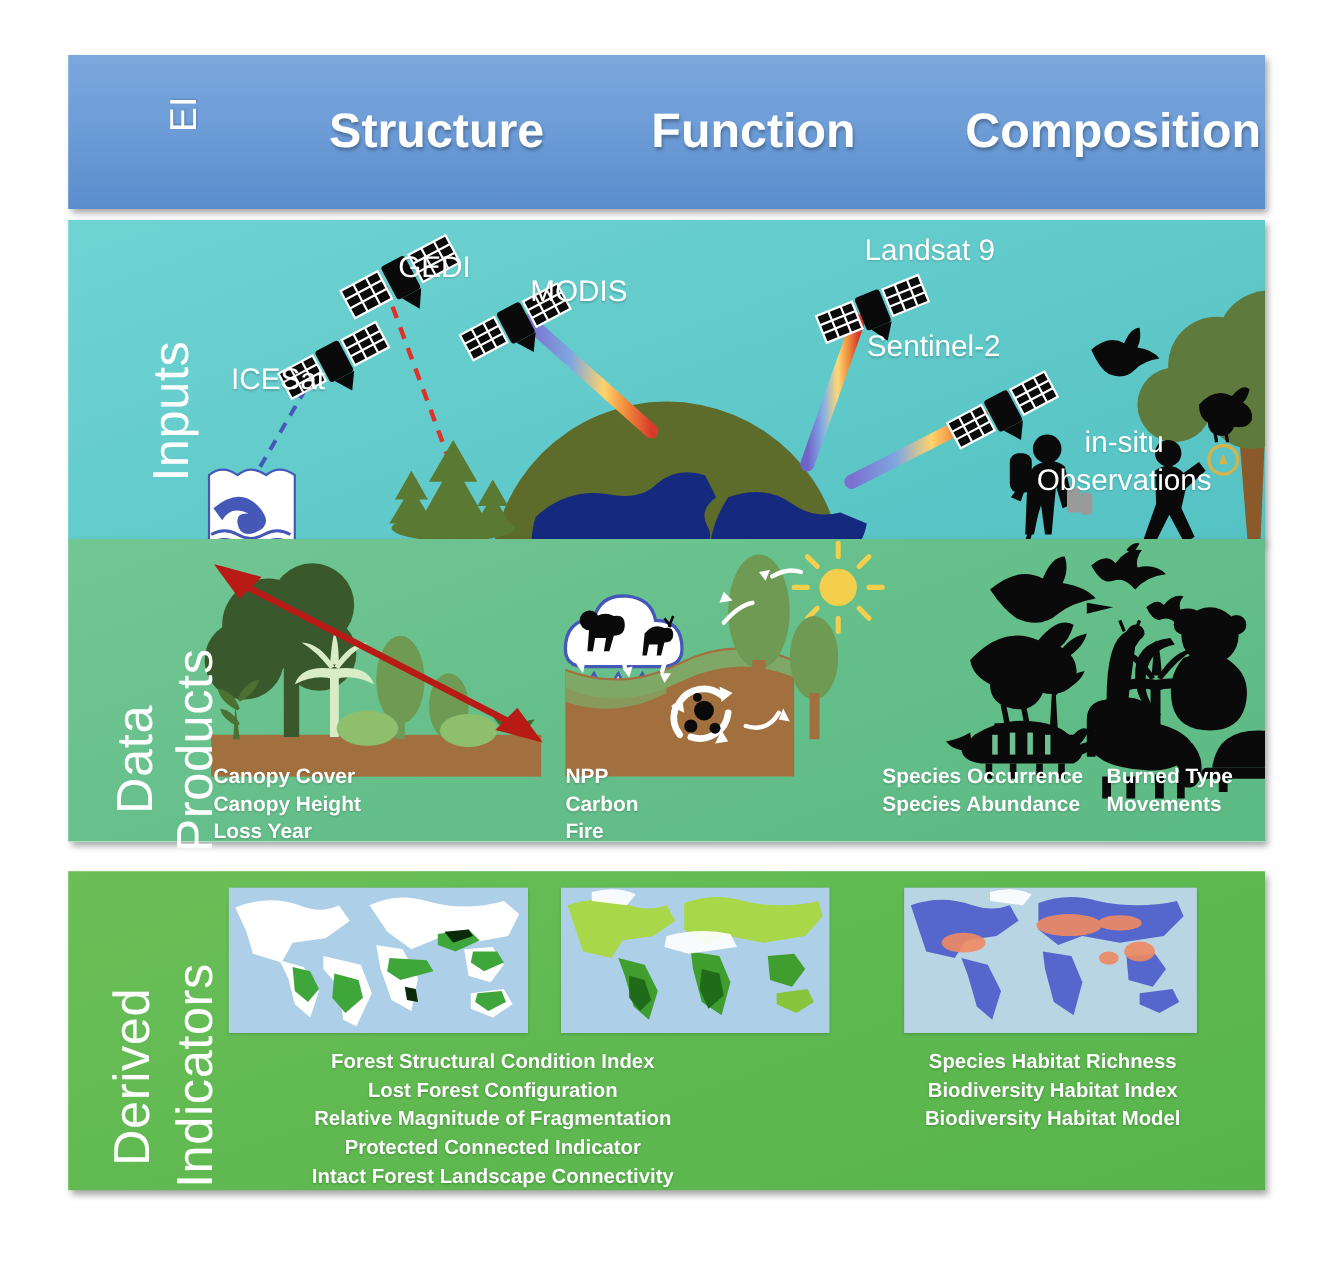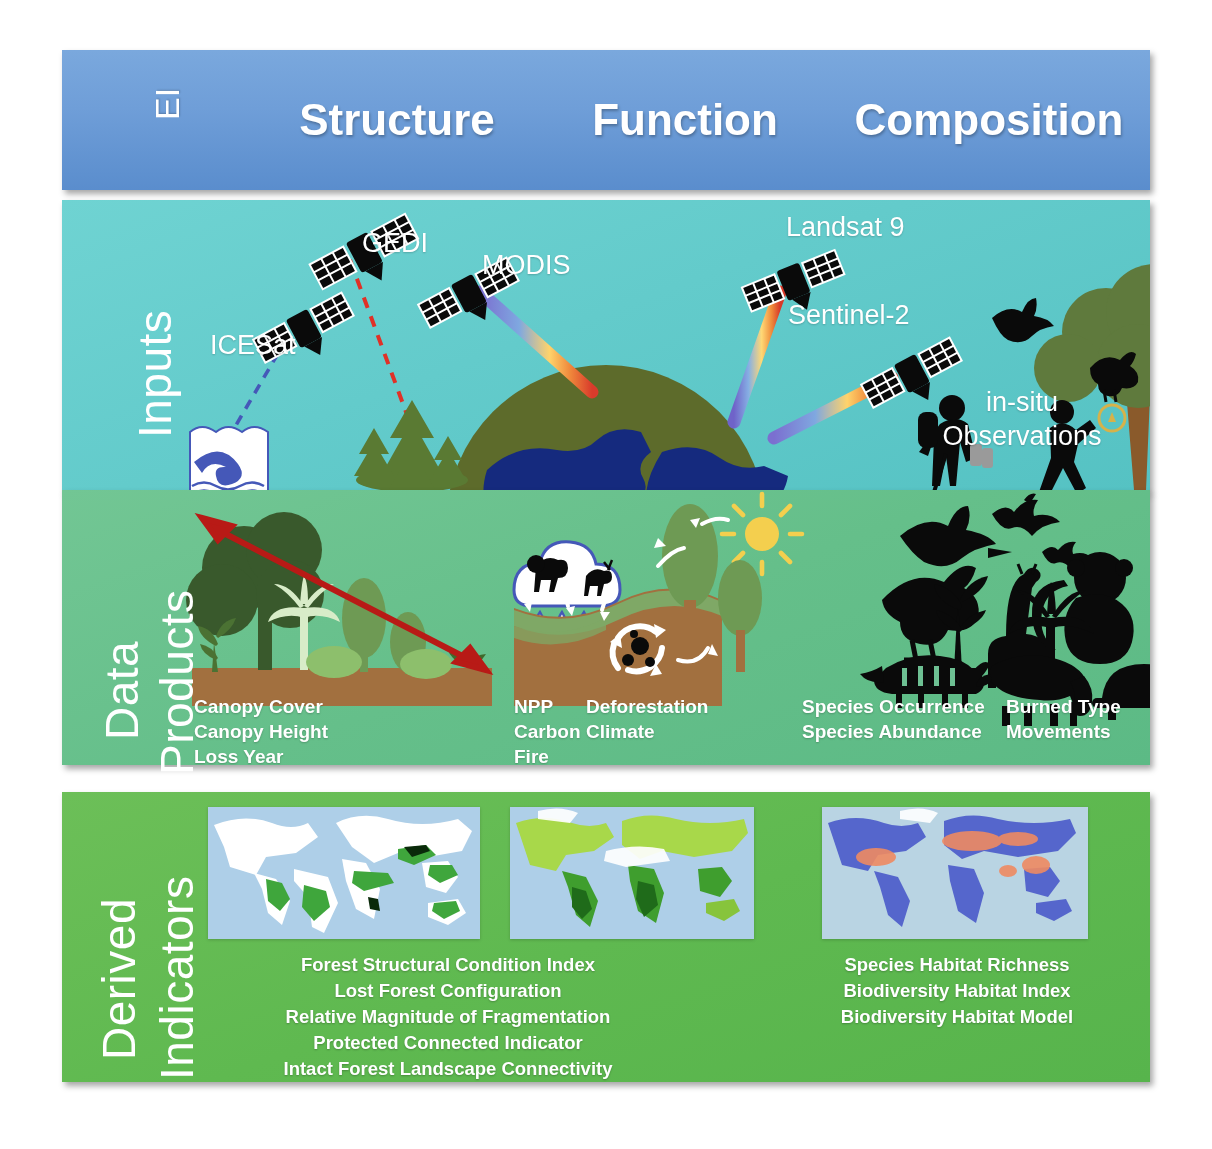--- a/index.html
+++ b/index.html
@@ -62,21 +62,21 @@
 </style>
 </head>
 <body>
 
 <div class="board">
 
   <div class="row" id="header-row">
     <div id="hdr-ei">EI</div>
     <div class="hdr-col" style="left:185px;width:300px;">Structure</div>
     <div class="hdr-col" style="left:478px;width:290px;">Function</div>
-    <div class="hdr-col" style="left:767px;width:320px;">Composition</div>
+    <div class="hdr-col" style="left:790px;width:320px;">Composition</div>
   </div>
 
   <div class="row" id="inputs-row">
 
     <svg class="abs" style="left:0;top:0;" width="1088" height="292" viewBox="0 0 1088 292">
       <defs>
         <linearGradient id="rb1" x1="0" y1="0" x2="1" y2="0">
           <stop offset="0%" stop-color="#7b6fd0"></stop>
             <stop offset="35%" stop-color="#7fa8e0"></stop>
           <stop offset="62%" stop-color="#ffd36b"></stop>
@@ -445,22 +445,20 @@
         </g>
       </g>
     </svg>
 
     <div class="caption" style="left:132px;top:204px;">Canopy Cover
 Canopy Height
 Loss Year</div>
     <div class="caption" style="left:452px;top:204px;">NPP
 Carbon
 Fire</div>
-    <div class="caption" style="left:524px;top:204px;">Deforestation
-Climate</div>
     <div class="caption" style="left:740px;top:204px;">Species Occurrence
 Species Abundance</div>
     <div class="caption" style="left:944px;top:204px;">Burned Type
 Movements</div>
   </div>
 
   <div class="row" id="di-row">
 
     <div class="thumb" style="left:146px;top:15px;width:272px;height:132px;">
       <svg width="272" height="132" viewBox="0 0 272 132">

